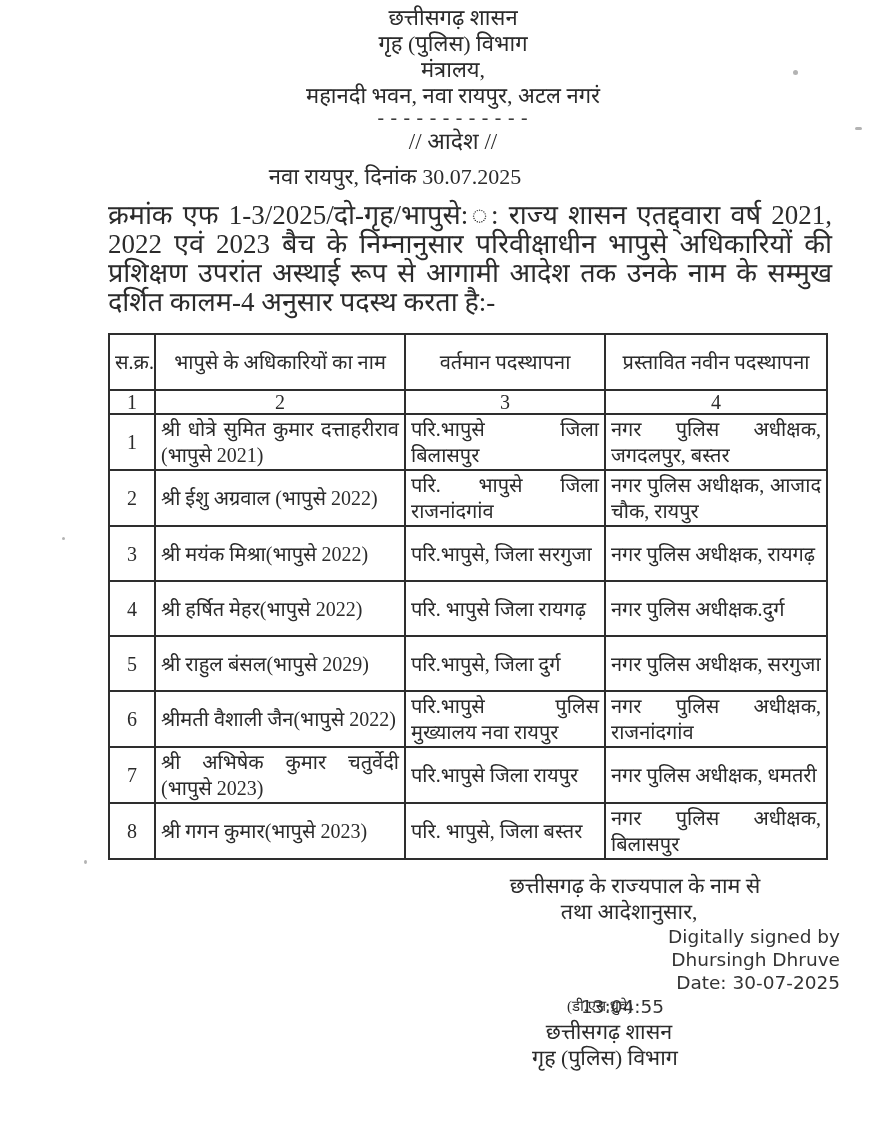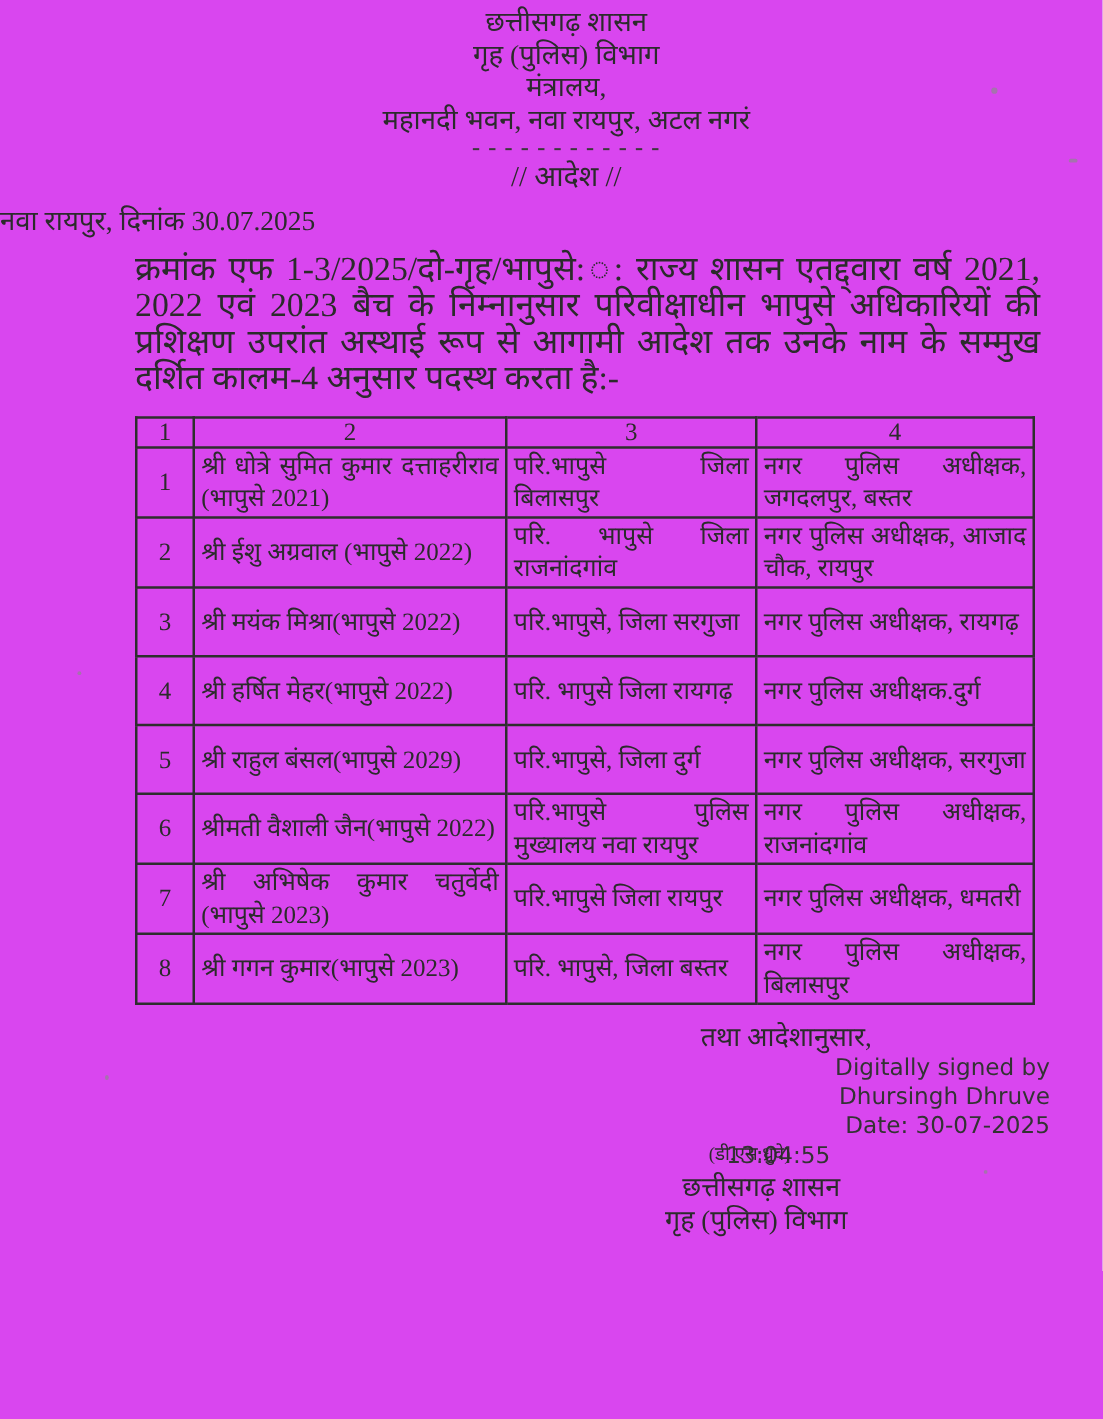--- a/index.html
+++ b/index.html
@@ -1,41 +1,41 @@
 <!DOCTYPE html>
 <html><head>
 <meta charset="utf-8">
 <style>
   html,body{margin:0;padding:0;background:#e9e9e7;}
   .page{
     position:relative;
     width:882px;height:1135px;
     margin:0 auto;
-    background:#d946ef;
+    background:#ffffff;
     color:#2b2b2b;
     font-family:"Liberation Serif","DejaVu Serif",serif;
     overflow:hidden;
   }
   
   .doc-header{
     padding-top:5px;
     text-align:center;
     font-size:22px;
     line-height:26px;
     transform:translateX(12px);
   }
   .doc-header .hline{white-space:pre;}
   .divider-line{
     font-size:20px;letter-spacing:1px;line-height:18px;
     font-family:"DejaVu Sans Mono","Liberation Mono",monospace;
     color:#3a3a3a;
   }
   .order-title{font-size:23px;line-height:30px;}
   .place-date{
-    text-align:left;
+    text-align:center;
     padding-right:92px;
     font-size:22px;
     line-height:28px;
     margin-top:6px;
   }
   
   .body-para{
     margin:10px 50px 0 108px;
     text-align:justify;
     font-size:27px;
@@ -124,20 +124,26 @@
   <div class="body-para">क्रमांक एफ 1-3/2025/दो-गृह/भापुसे:◌: राज्य शासन एतद्द्वारा वर्ष 2021, 2022 एवं 2023 बैच के निम्नानुसार परिवीक्षाधीन भापुसे अधिकारियों की प्रशिक्षण उपरांत अस्थाई रूप से आगामी आदेश तक उनके नाम के सम्मुख दर्शित कालम-4 अनुसार पदस्थ करता है:-</div>
 
   <table class="order-table">
     <colgroup>
       <col style="width:46px">
         <col style="width:250px">
         <col style="width:200px">
         <col style="width:222px">
     </colgroup>
     <tbody>
+      <tr class="t-head">
+        <td>स.क्र.</td>
+        <td>भापुसे के अधिकारियों का नाम</td>
+        <td>वर्तमान पदस्थापना</td>
+        <td>प्रस्तावित नवीन पदस्थापना</td>
+      </tr>
       <tr class="t-nums">
         <td>1</td>
         <td>2</td>
         <td>3</td>
         <td>4</td>
       </tr>
       <tr class="t-row">
         <td class="cc">1</td>
         <td class="jc">श्री धोत्रे सुमित कुमार दत्ताहरीराव (भापुसे 2021)</td>
         <td class="jc">परि.भापुसे जिला बिलासपुर</td>
@@ -182,20 +188,21 @@
       <tr class="t-row">
         <td class="cc">8</td>
         <td class="jc">श्री गगन कुमार(भापुसे 2023)</td>
         <td class="jc">परि. भापुसे, जिला बस्तर</td>
         <td class="jc">नगर पुलिस अधीक्षक, बिलासपुर</td>
       </tr>
     </tbody>
   </table>
 
   <div class="sig">
+    <div class="c">छत्तीसगढ़ के राज्यपाल के नाम से</div>
     <div class="c shift1">तथा आदेशानुसार,</div>
     <div class="digital">
       <div>Digitally signed by</div>
       <div>Dhursingh Dhruve</div>
       <div>Date: 30-07-2025</div>
     </div>
     <div class="overlap-line">
       <span class="time">13:04:55</span>
       <span class="signer">(डी.एस.ध्रुवे)</span>
     </div>

